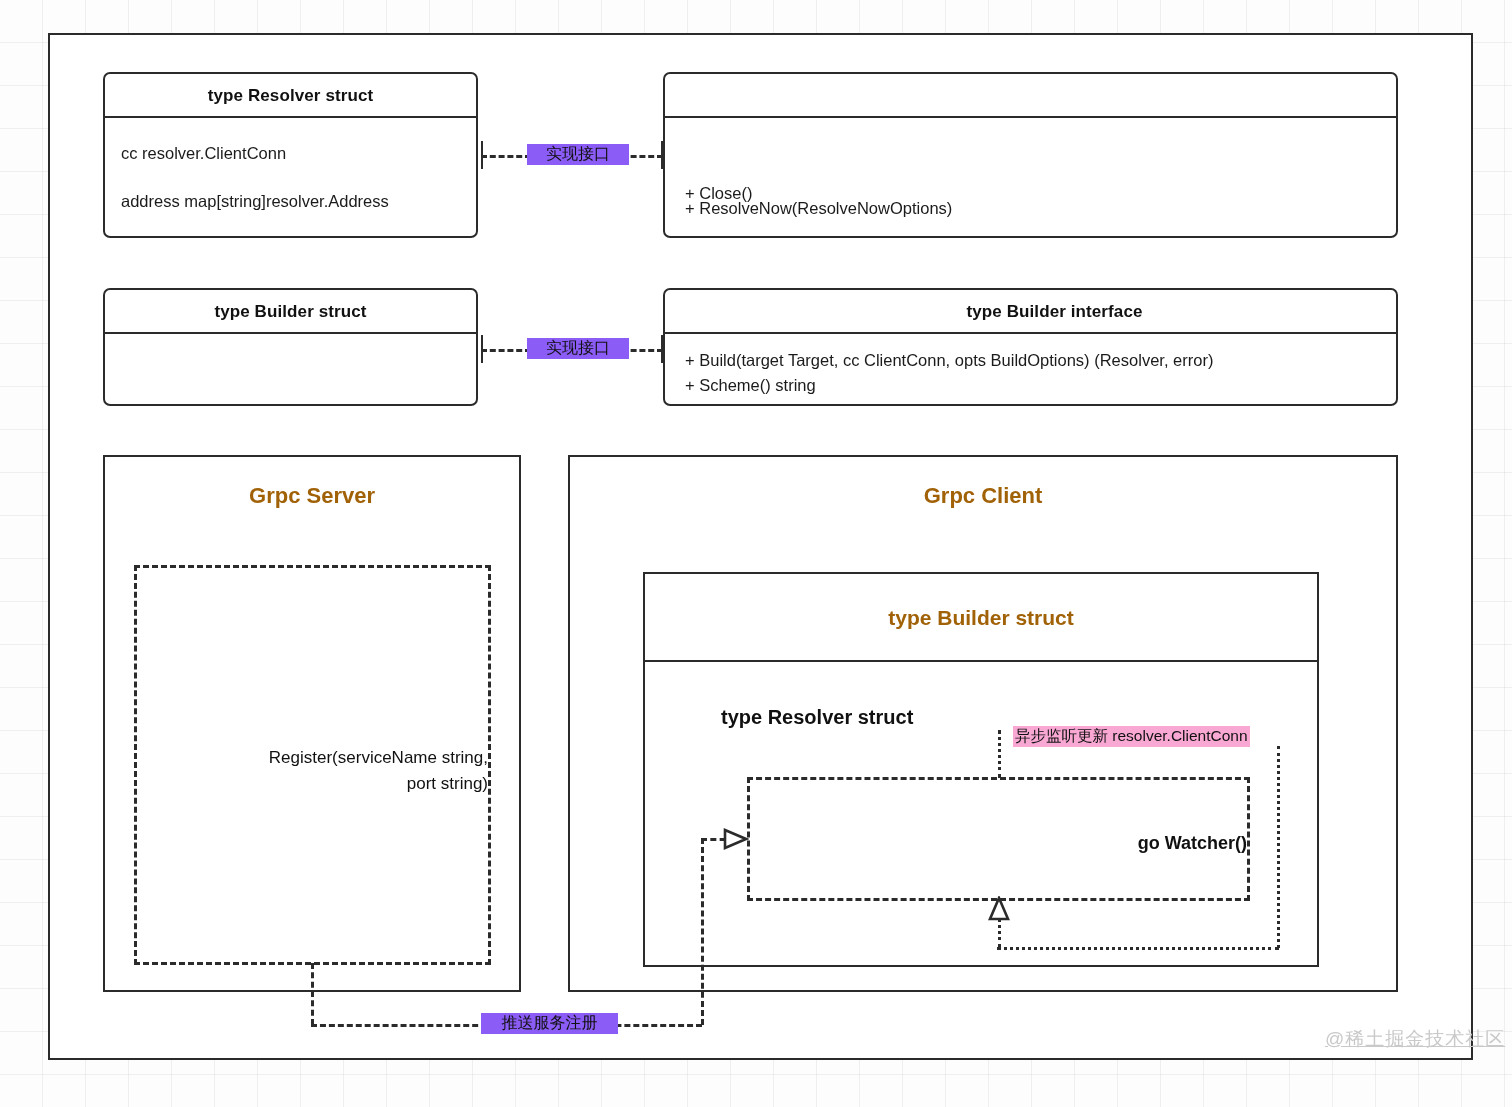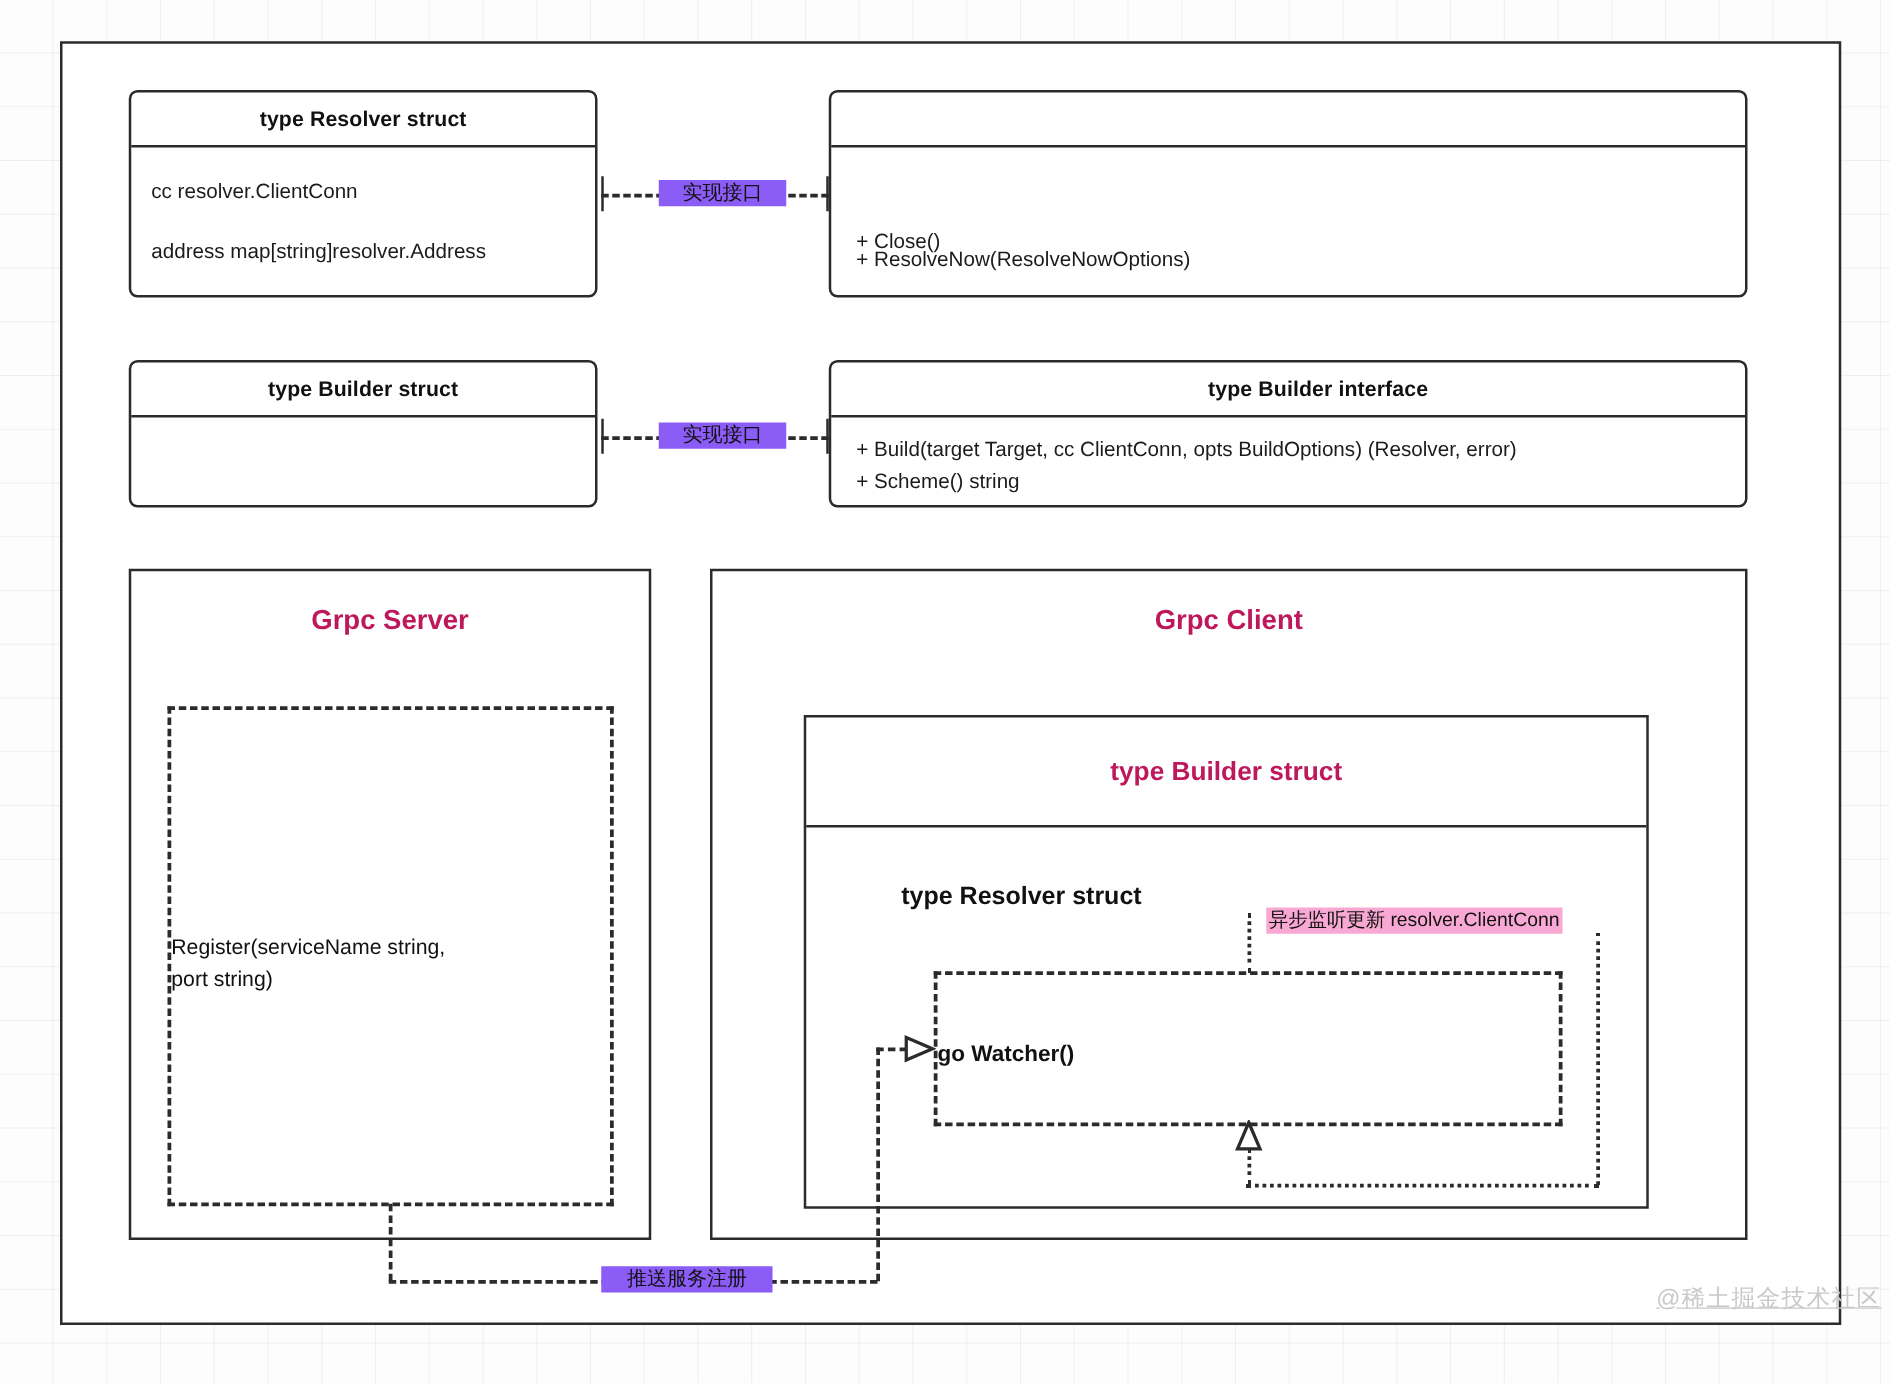--- a/index.html
+++ b/index.html
@@ -42,35 +42,35 @@
   
   .title{
     position:absolute;left:0;right:0;
     text-align:center;
     font-size:17px;font-weight:bold;color:#111;
     letter-spacing:.1px;
   }
   .bigtitle{
     position:absolute;left:0;right:0;
     text-align:center;
-    font-size:22px;font-weight:bold;color:#be185d;
+    font-size:22px;font-weight:bold;color:#a16207;
   }
   .field{
     position:absolute;
     font-size:16.5px;color:#1b1b1b;
     white-space:nowrap;
   }
   .method{
     position:absolute;
     font-size:16.5px;color:#1b1b1b;
     white-space:nowrap;line-height:25px;
   }
   .centered-label{
     position:absolute;
-    text-align:left;
+    text-align:right;
     font-size:17px;color:#111;
     line-height:26px;
   }
   .inner-title{
     position:absolute;
     font-size:20px;font-weight:bold;color:#111;
     white-space:nowrap;
   }
   .conn-label{
     position:absolute;

